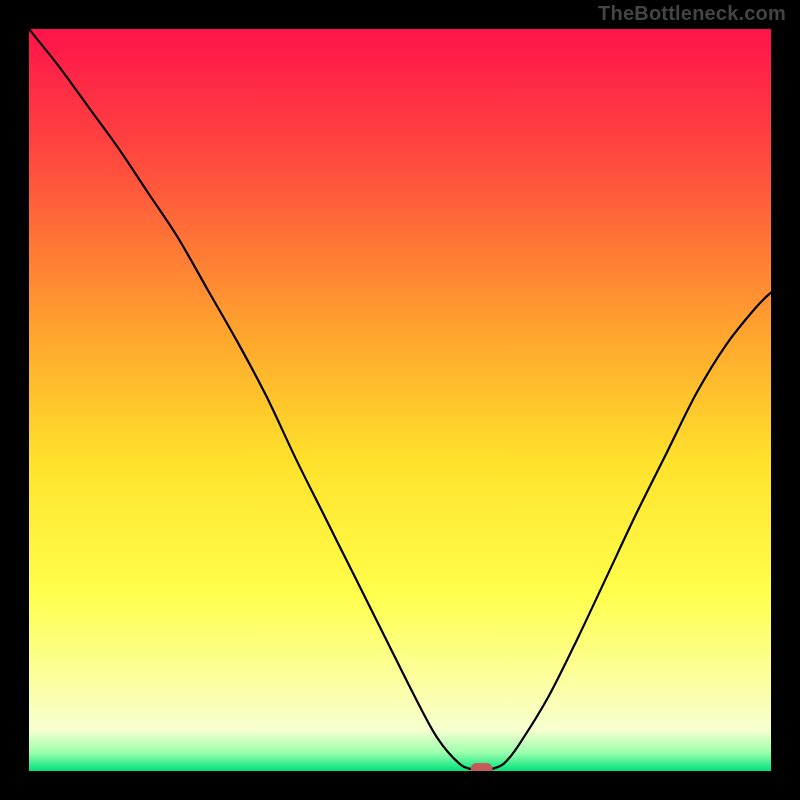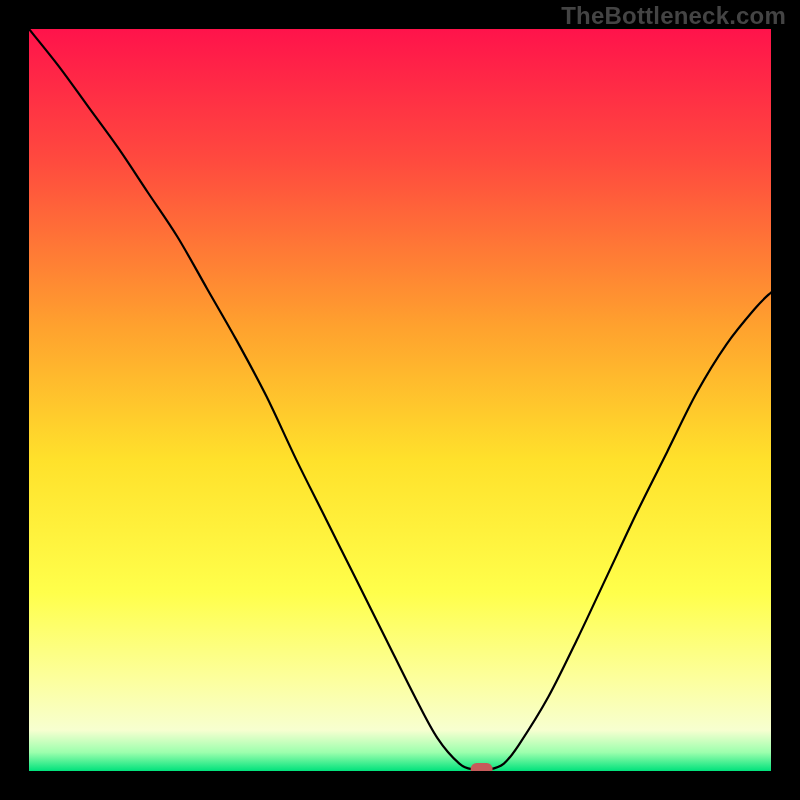--- a/index.html
+++ b/index.html
@@ -14,21 +14,21 @@
   .chart-wrap {
     position: relative;
     width: 800px;
     height: 800px;
   }
   .watermark {
     position: absolute;
     top: 2px;
     right: 14px;
     color: #444;
-    font-size: 24px;
+    font-size: 20px;
     font-weight: 600;
     letter-spacing: 0.2px;
     z-index: 10;
     user-select: none;
   }
   svg {
     position: absolute;
     left: 0;
     top: 0;
   }

